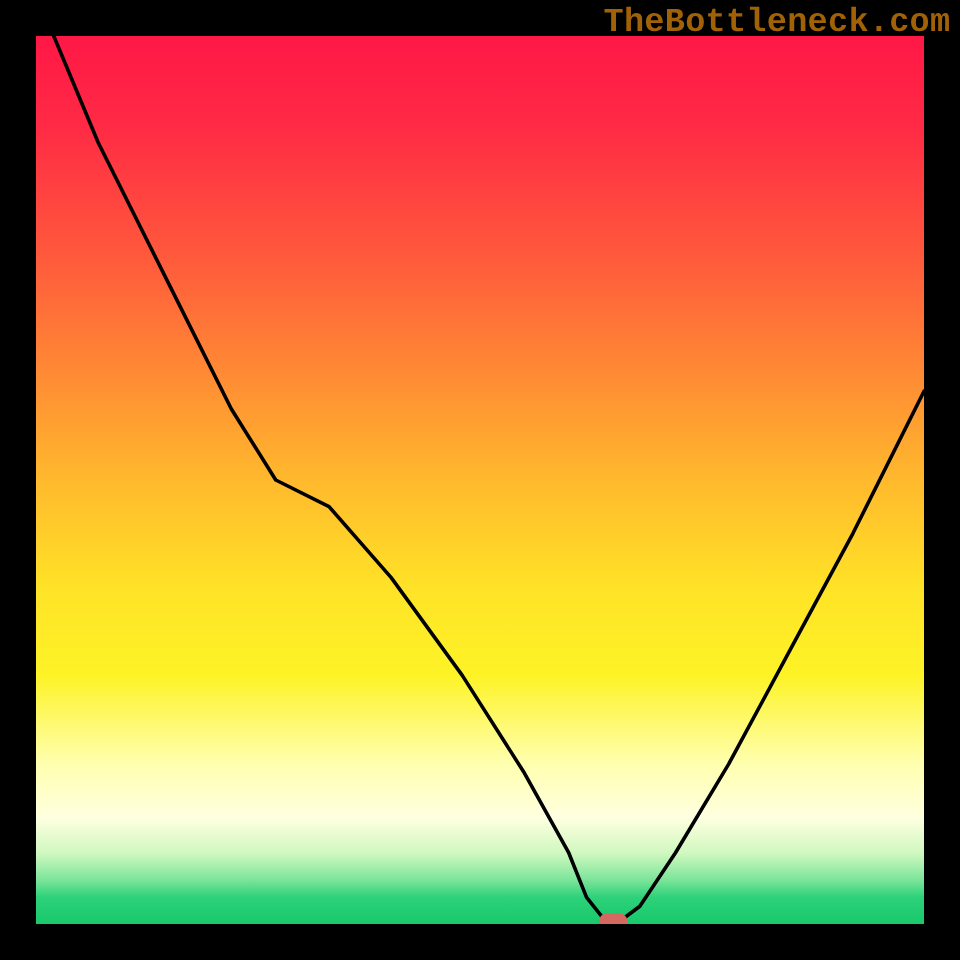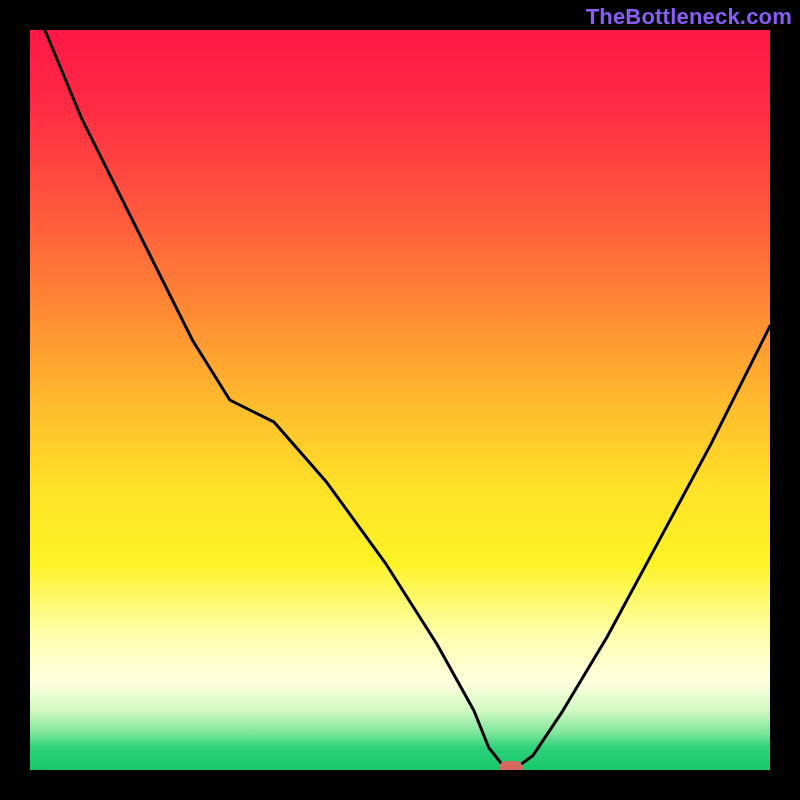--- a/index.html
+++ b/index.html
@@ -54,24 +54,24 @@
     width: 24px;
     height: 14px;
     border-radius: 7px;
     background: #d46a5f;
     transform: translate(-50%, -50%);
   }
   .watermark {
     position: absolute;
     top: 4px;
     right: 8px;
-    font-family: Liberation Sans, sans-serif;
-    font-size: 22px;
+    font-family: Liberation Mono, monospace;
+    font-size: 28px;
     font-weight: 600;
-    color: #8b5cf6;
+    color: #a16207;
     letter-spacing: 0.2px;
   }
 </style>
 </head>
 <body>
 
 <div class="frame">
   <div class="watermark">TheBottleneck.com</div>
 
   <div class="plot-area">

